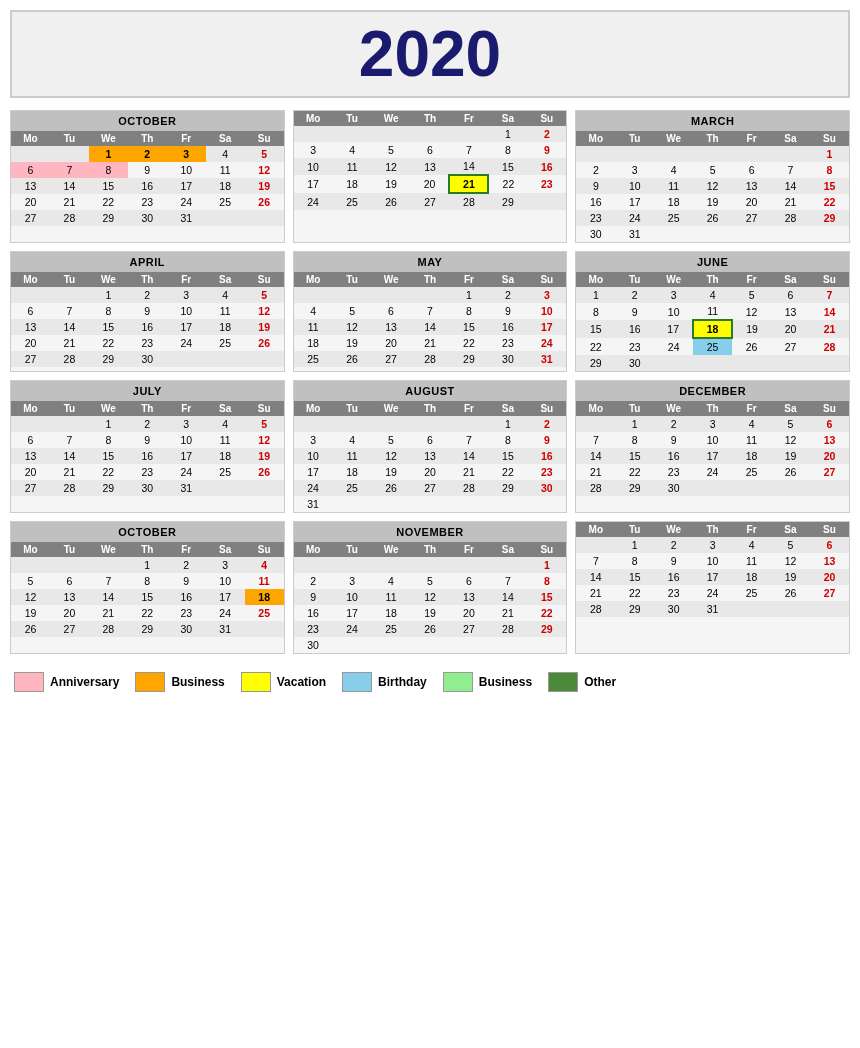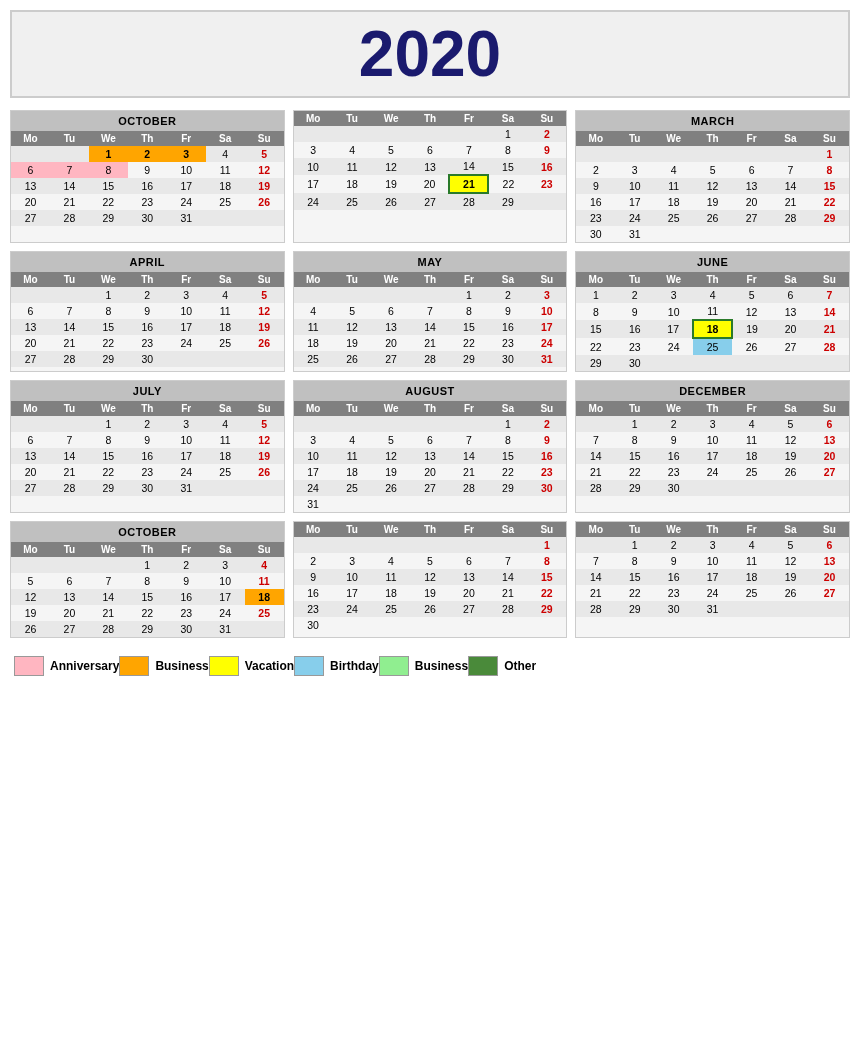--- a/index.html
+++ b/index.html
@@ -76,20 +76,21 @@
     
     .highlight-holiday { background: #ffa500 !important; color: #000; font-weight: bold; }
     .highlight-vacation { background: #ffff00 !important; color: #000; font-weight: bold; }
     .highlight-birthday { background: #87ceeb !important; color: #000; }
     .highlight-anniversary { background: #ffb6c1 !important; color: #000; }
 
     
     .legend {
       display: flex;
       align-items: center;
+      gap: 16px;
       margin-top: 8px;
       flex-wrap: wrap;
       padding: 6px 4px;
     }
 
     .legend-item {
       display: flex;
       align-items: center;
       gap: 6px;
       font-size: 12px;
@@ -757,20 +758,21 @@
             <td>28</td>
             <td>29</td>
             <td>30</td>
             <td>31</td>
             <td></td>
           </tr>
         </tbody>
       </table>
     </div>
     <div class="month-block">
+      <div class="month-title">NOVEMBER</div>
       <table class="month-table">
         <thead>
           <tr>
             <th>Mo</th>
             <th>Tu</th>
             <th>We</th>
             <th>Th</th>
             <th>Fr</th>
             <th>Sa</th>
             <th>Su</th>

